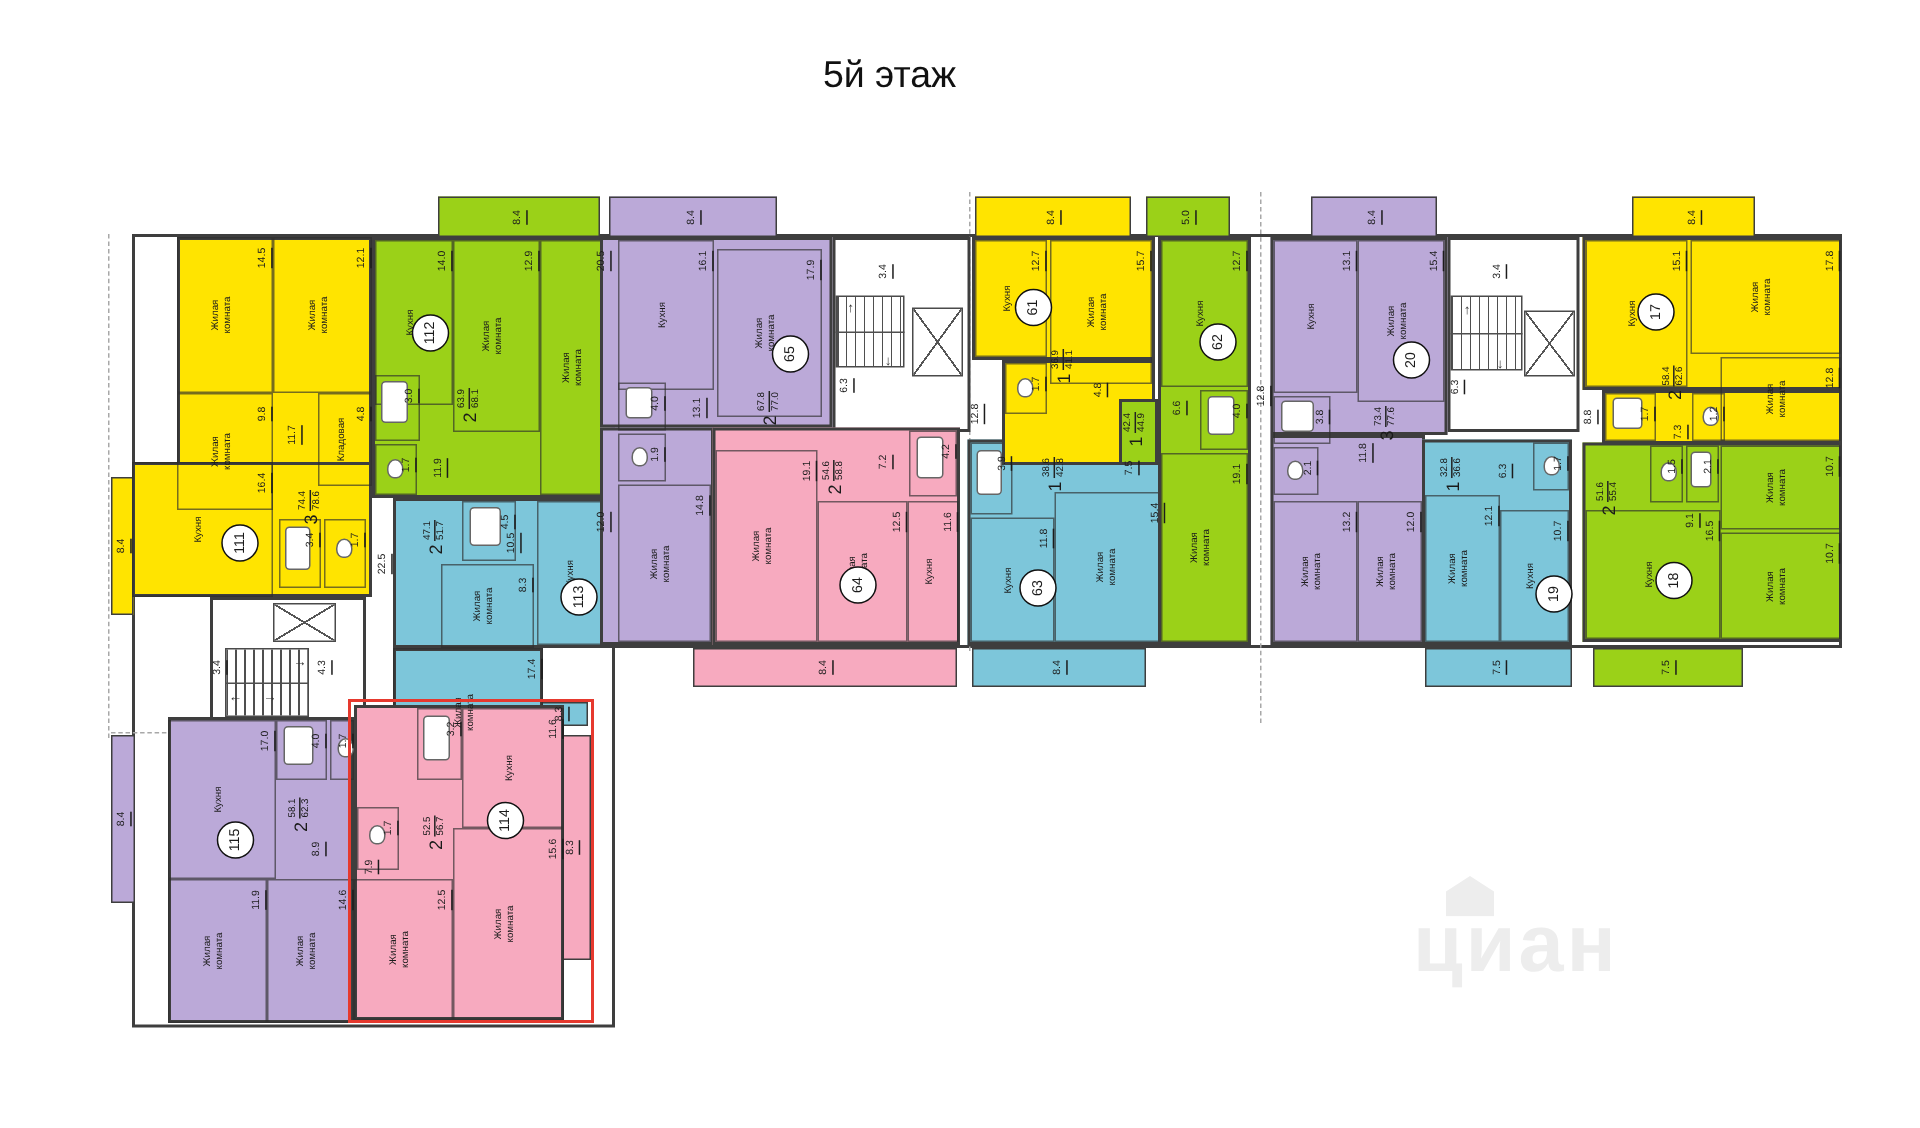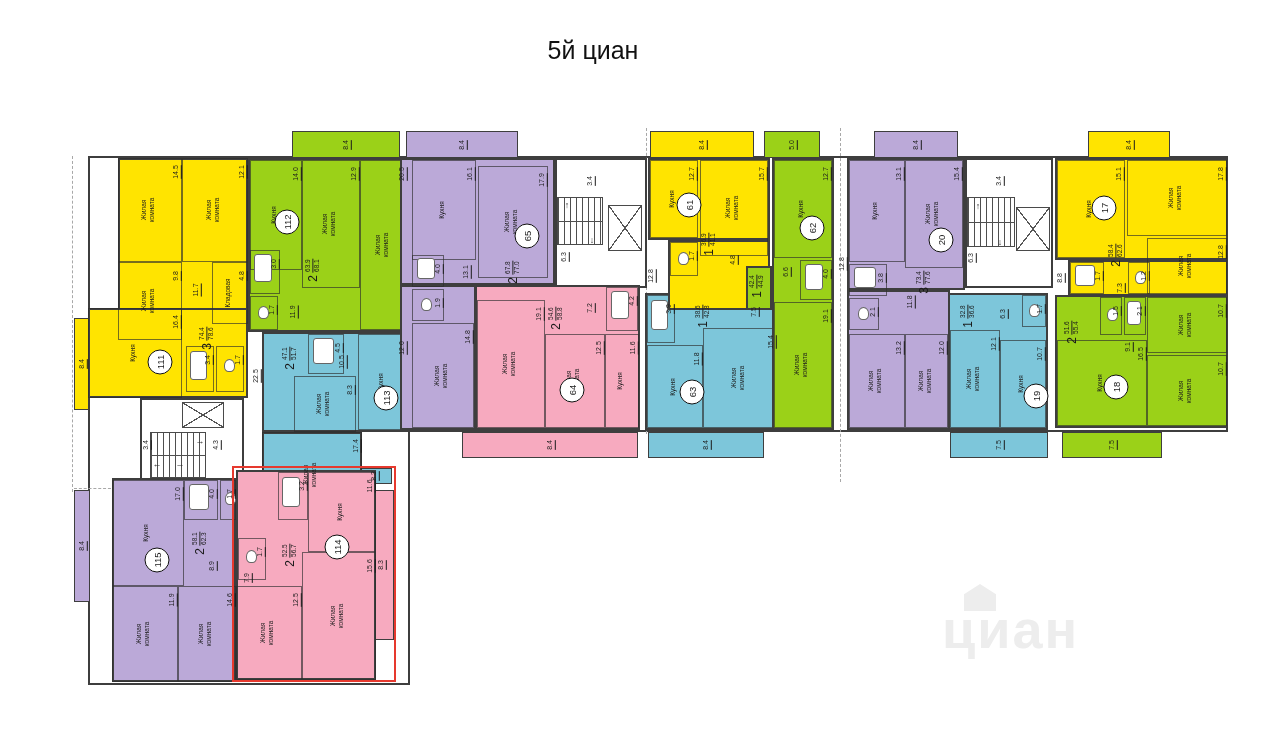--- a/index.html
+++ b/index.html
@@ -40,21 +40,21 @@
   .dash-h{position:absolute;height:0;border-top:1px dashed #a8a8a8;}
   #watermark{position:absolute;left:942px;top:598px;color:#ededed;font-size:54px;
     font-weight:bold;letter-spacing:2px;z-index:2;}
   #wm-house{position:absolute;left:964px;top:584px;width:32px;height:27px;background:#ededed;
     clip-path:polygon(50% 0,100% 38%,100% 100%,0 100%,0 38%);z-index:2;}
 </style>
 </head>
 <body>
 
 <div id="plan">
-  <h1 id="title">5й циан</h1>
+  <h1 id="title">5й этаж</h1>
   <div id="wm-house"></div>
   <div id="watermark">циан</div>
 <div class="shell" style="left: 88px; top: 156px; width: 322px; height: 529px;"></div>
     <div class="shell" style="left: 400px; top: 156px; width: 828px; height: 276px;"></div>
     <div class="dash-v" style="left: 646px; top: 128px; height: 306px;"></div>
     <div class="dash-v" style="left: 840px; top: 128px; height: 354px;"></div>
     <div class="dash-v" style="left: 72px; top: 156px; height: 336px;"></div>
     <div class="dash-h" style="left: 74px; top: 488px; width: 66px;"></div>
     <div class="core" style="left: 140px; top: 398px; width: 104px; height: 88px;"></div>
     <div class="stairs" style="left: 150px; top: 432px; width: 56px; height: 46px;">

